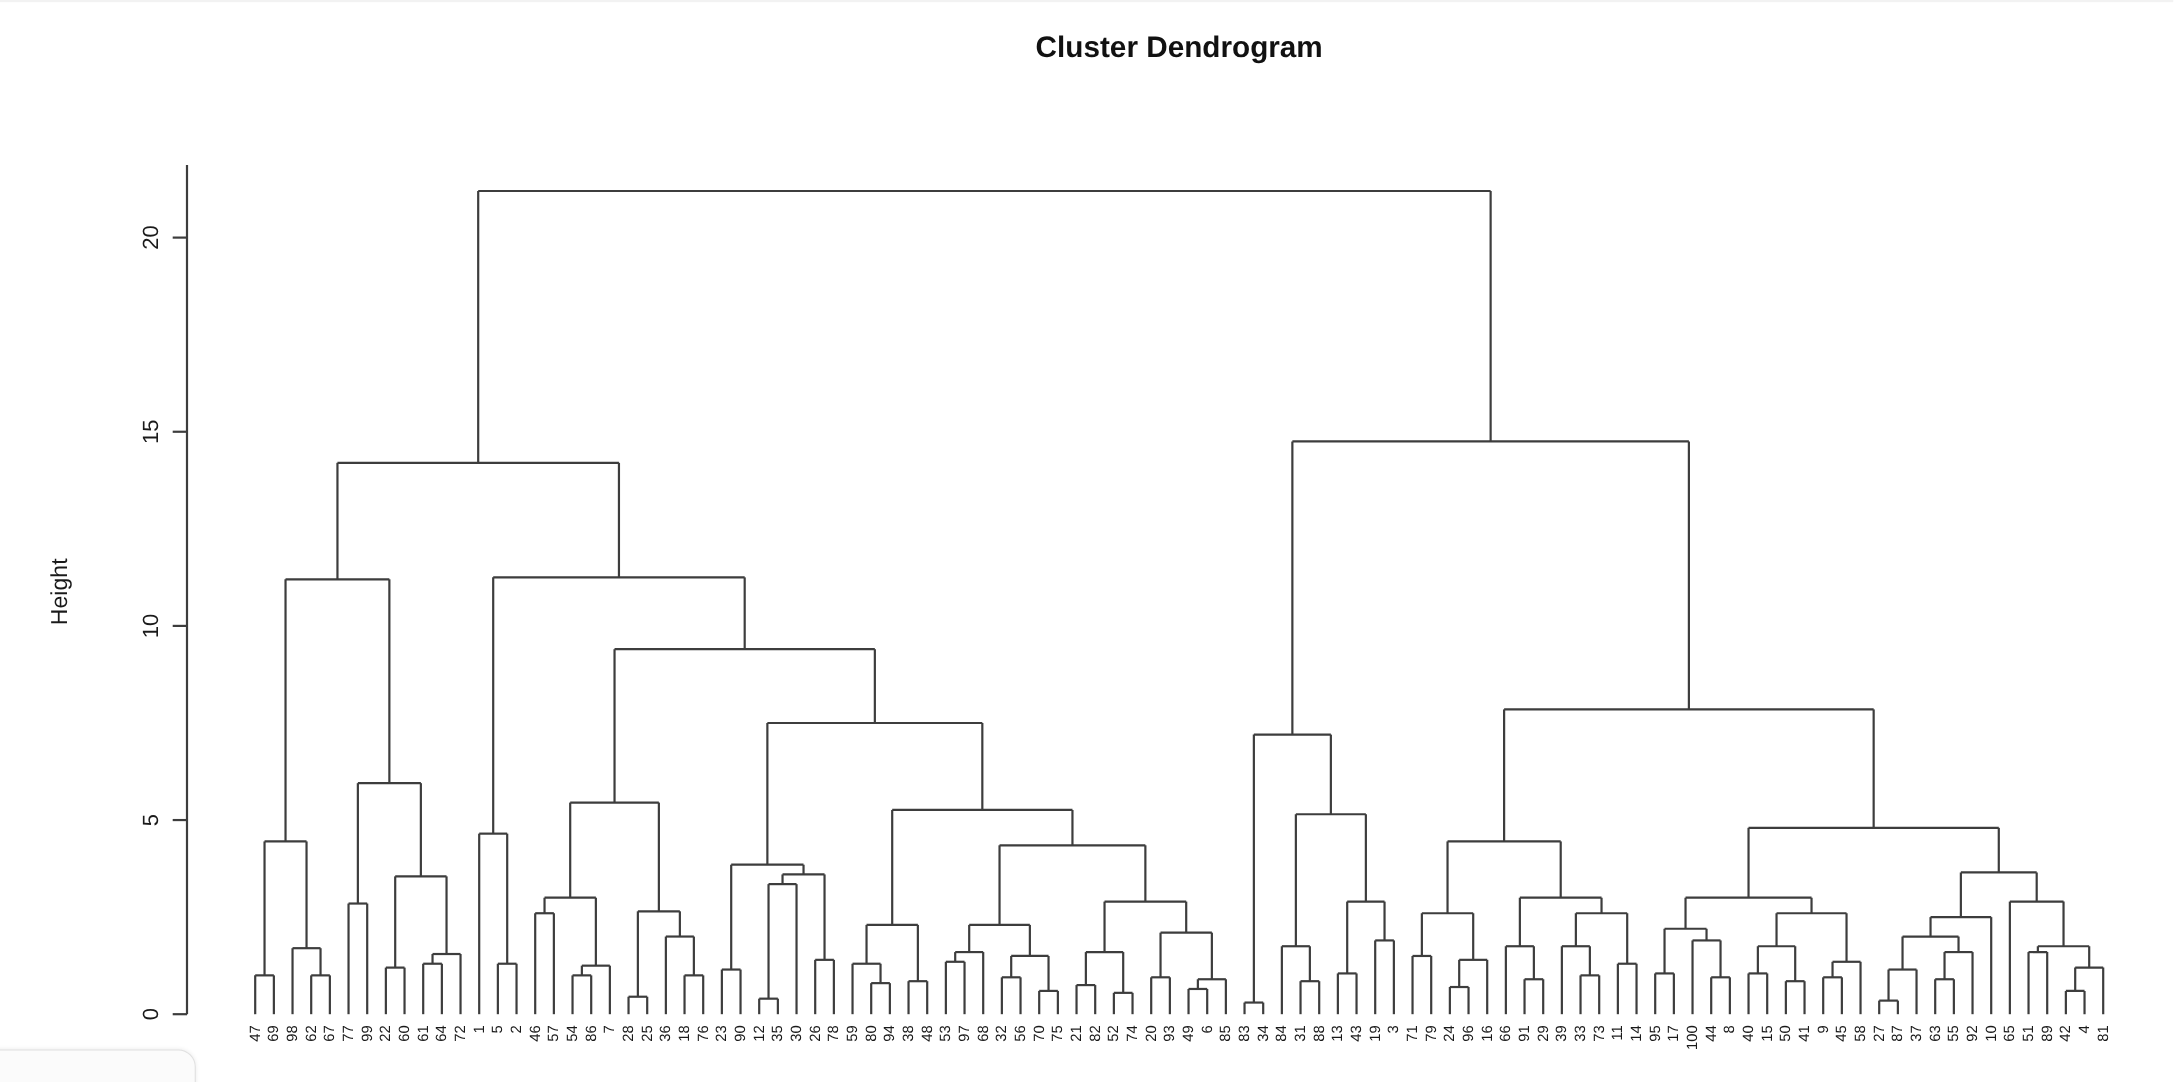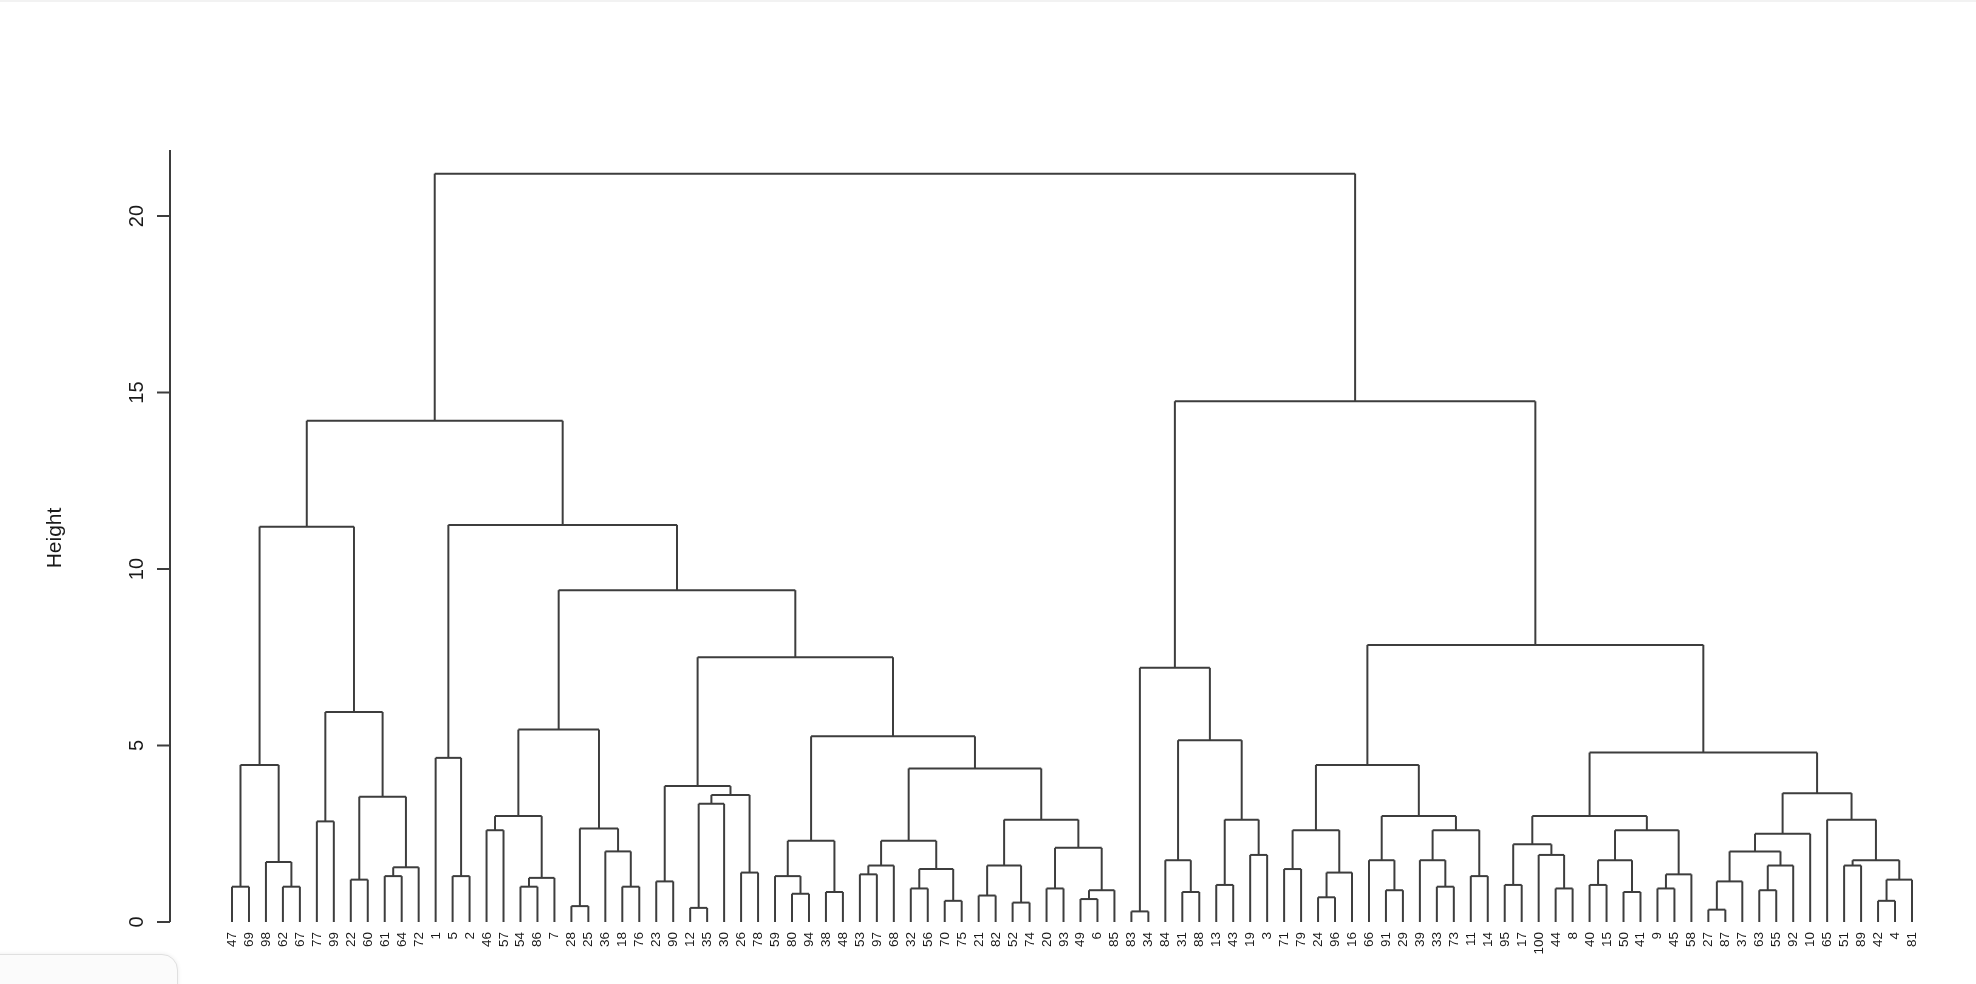--- a/index.html
+++ b/index.html
@@ -30,20 +30,21 @@
   #top-edge{
     position:absolute;left:0;top:0;width:100%;height:2px;
     background:#f2f2f2;
   }
 </style>
 </head>
 <body>
 
 <div id="canvas">
   <div id="top-edge"></div>
+  <div id="title">Cluster Dendrogram</div>
   <svg id="dendro-svg" width="1976" height="984">
       <g>
         <line x1="170" y1="922" x2="170" y2="150" stroke="#3d3d3d" stroke-width="2"></line>
         <line x1="170" y1="922" x2="157" y2="922" stroke="#3d3d3d" stroke-width="2"></line>
         <text x="138" y="922" transform="rotate(-90 138 922)" text-anchor="middle" dominant-baseline="middle" font-size="20px" fill="#1a1a1a">0</text>
         <line x1="170" y1="745.5" x2="157" y2="745.5" stroke="#3d3d3d" stroke-width="2"></line>
         <text x="138" y="745.5" transform="rotate(-90 138 745.5)" text-anchor="middle" dominant-baseline="middle" font-size="20px" fill="#1a1a1a">5</text>
         <line x1="170" y1="569" x2="157" y2="569" stroke="#3d3d3d" stroke-width="2"></line>
         <text x="138" y="569" transform="rotate(-90 138 569)" text-anchor="middle" dominant-baseline="middle" font-size="20px" fill="#1a1a1a">10</text>
         <line x1="170" y1="392.5" x2="157" y2="392.5" stroke="#3d3d3d" stroke-width="2"></line>

